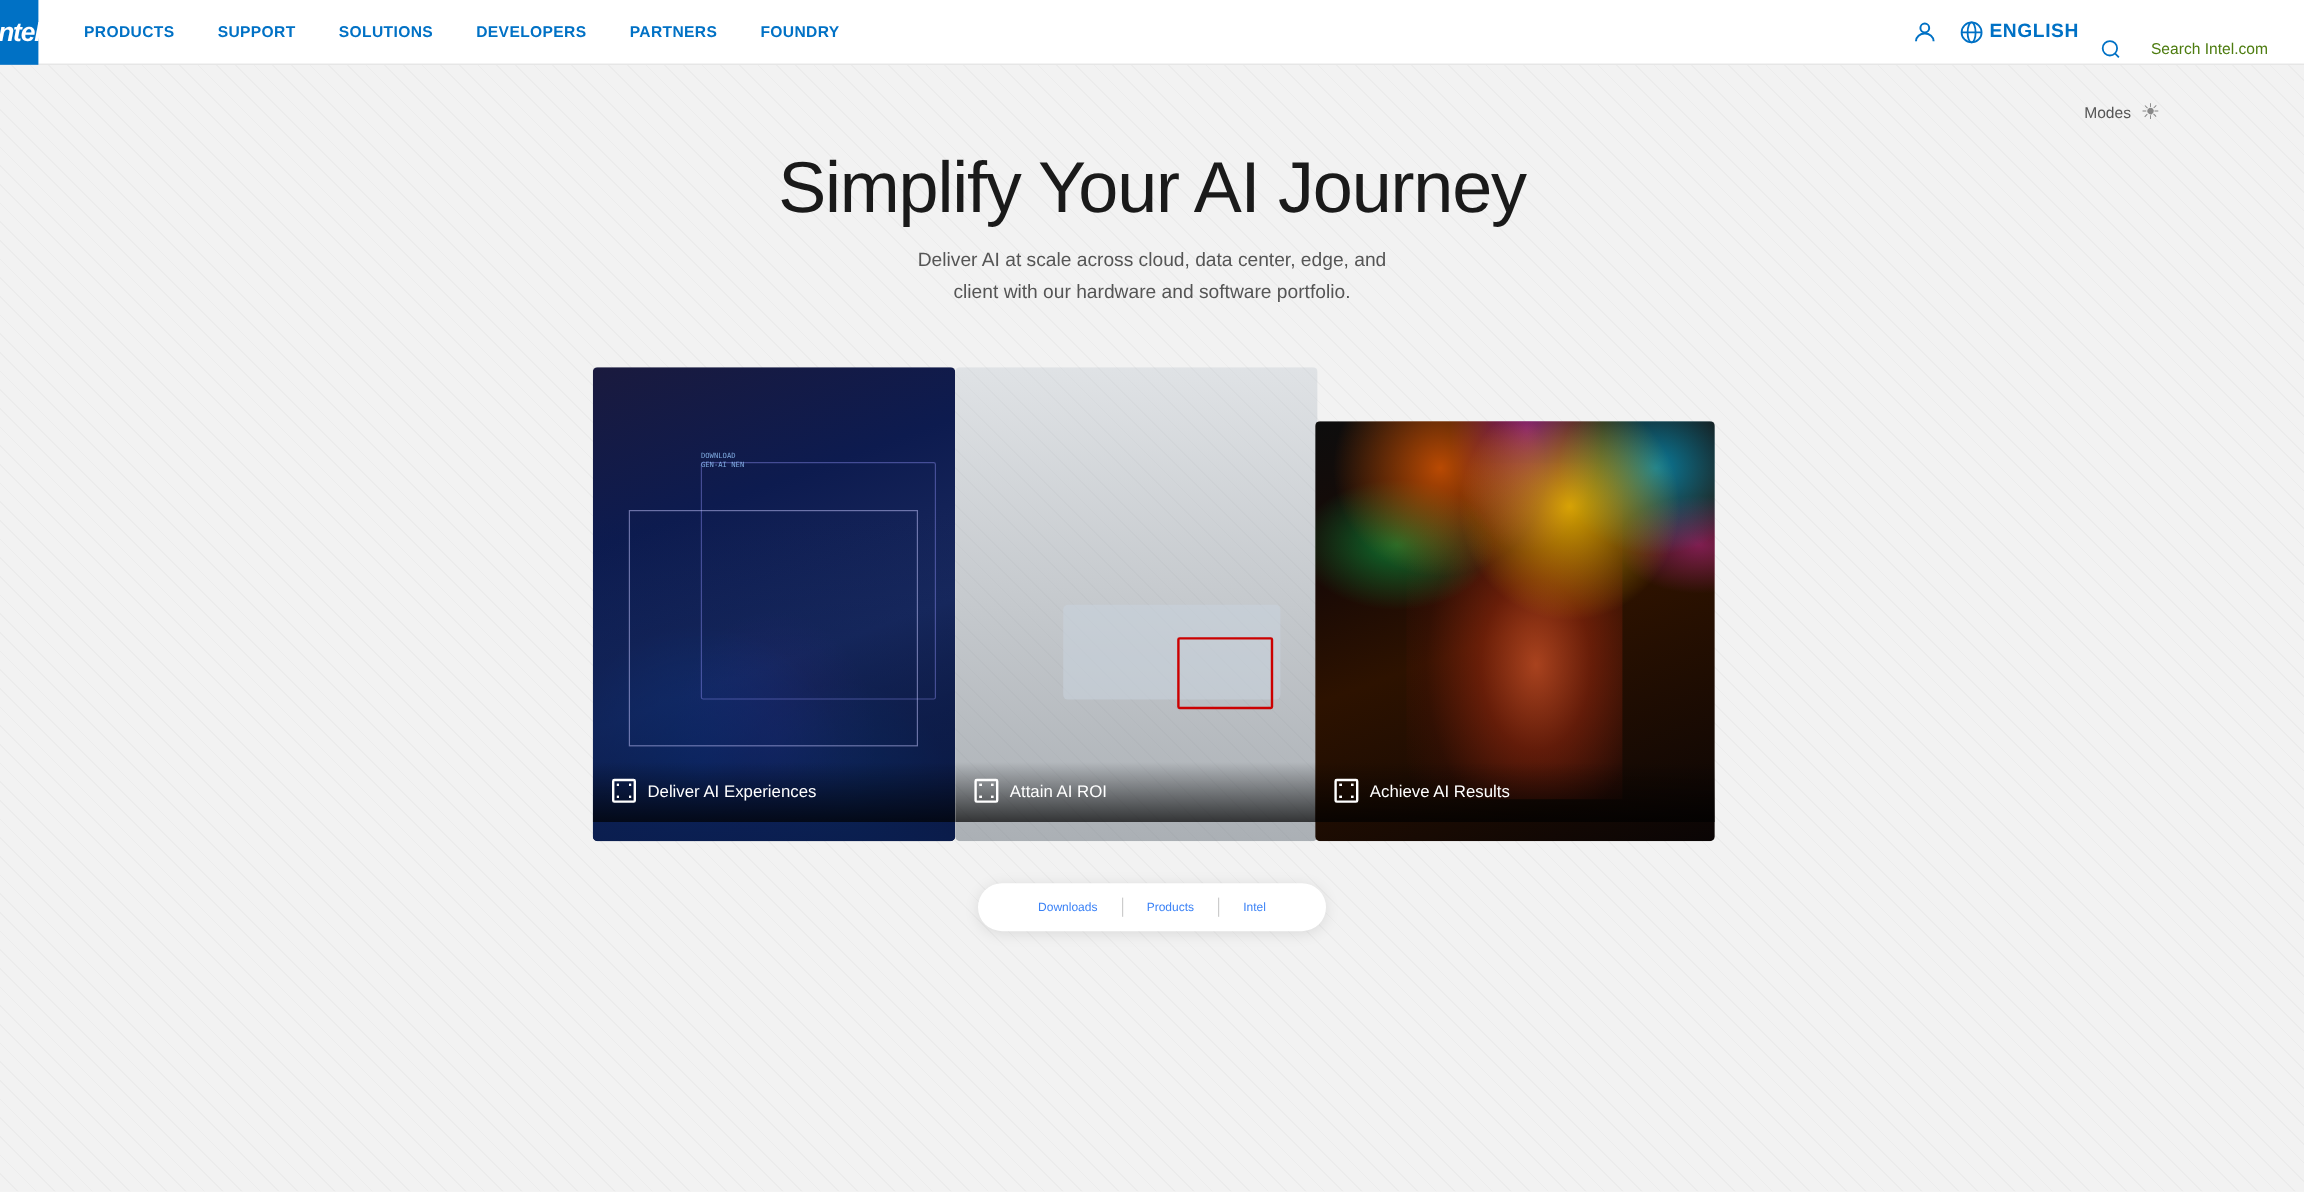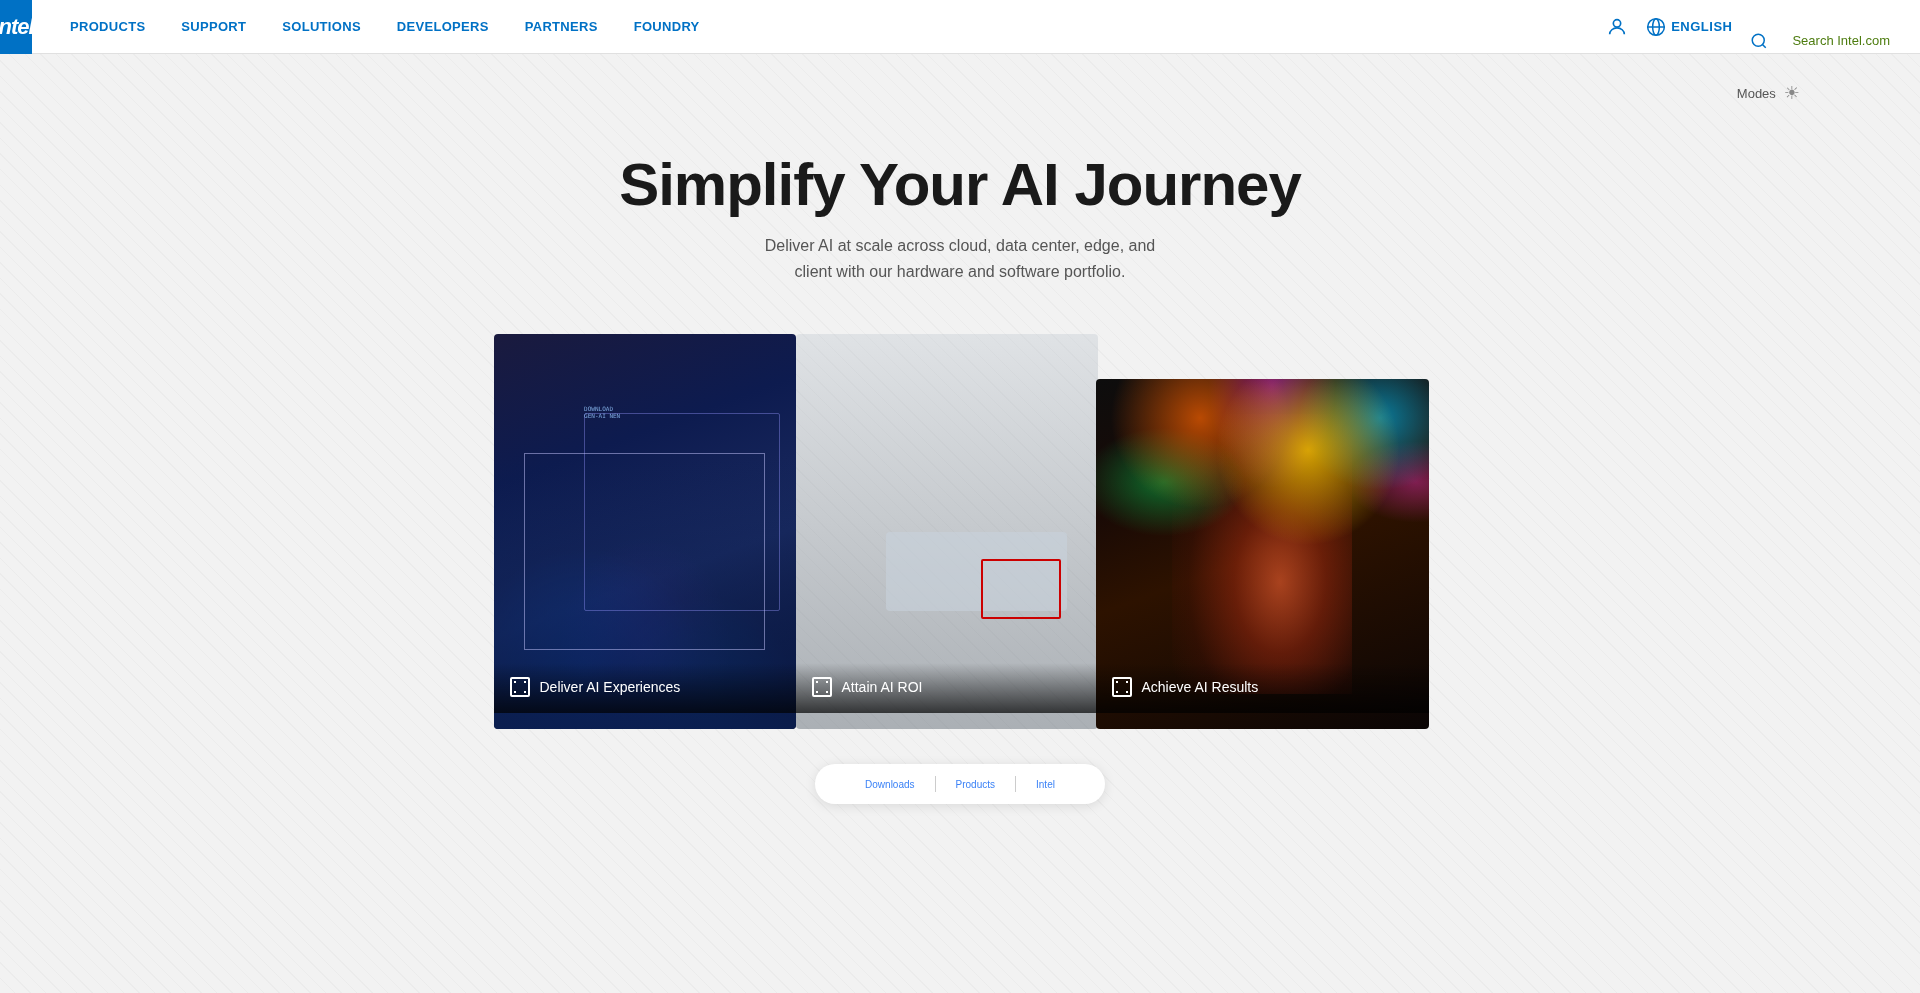--- a/index.html
+++ b/index.html
@@ -61,21 +61,21 @@
       display: flex;
       align-items: center;
       gap: 5px;
     }
     .nav-icon svg { width: 22px; height: 22px; }
     .lang-selector {
       display: flex;
       align-items: center;
       gap: 5px;
       color: #0071c5;
-      font-size: 13px;
+      font-size: 16px;
       font-weight: 600;
       cursor: pointer;
       letter-spacing: 0.5px;
     }
     .search-bar {
       display: flex;
       align-items: center;
       gap: 24px;
       color: #4d7c0f;
       font-size: 13px;
@@ -112,23 +112,23 @@
       font-size: 13px;
       cursor: pointer;
     }
     .mode-icon {
       font-size: 18px;
       color: #888;
     }
 
     
     .hero-title {
-      margin-top: 96px;
+      margin-top: 68px;
       font-size: 60px;
-      font-weight: 700;
+      font-weight: 400;
       color: #1a1a1a;
       text-align: center;
       letter-spacing: -1px;
     }
     .hero-subtitle {
       margin-top: 14px;
       font-size: 16px;
       color: #555;
       text-align: center;
       line-height: 1.6;

